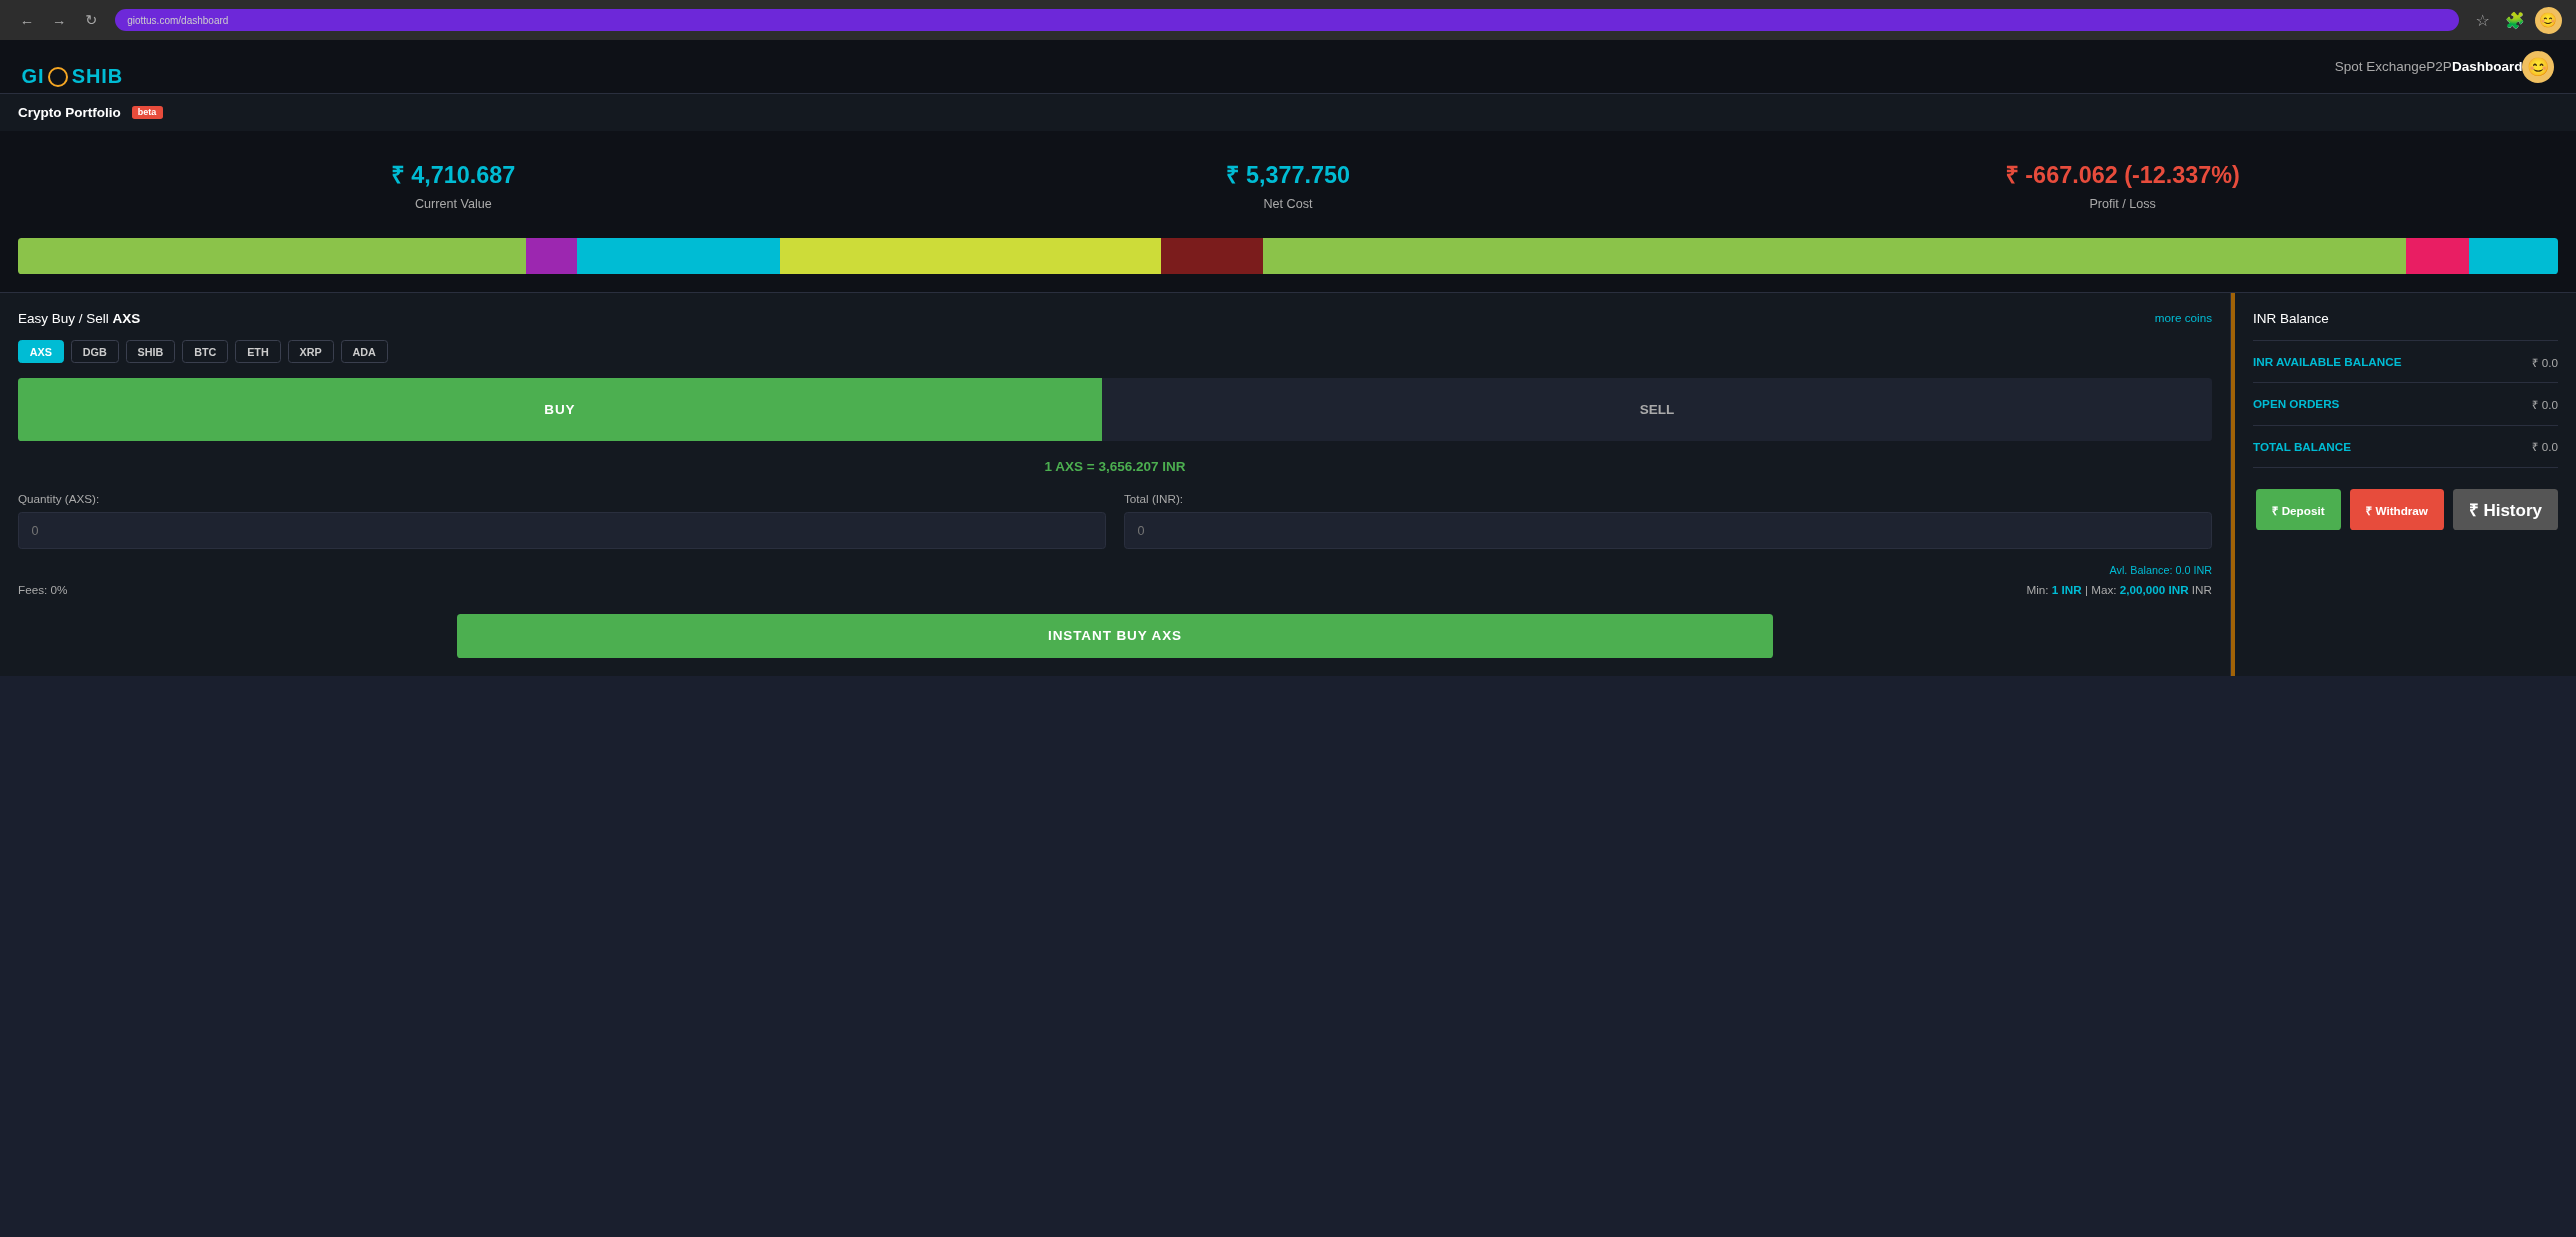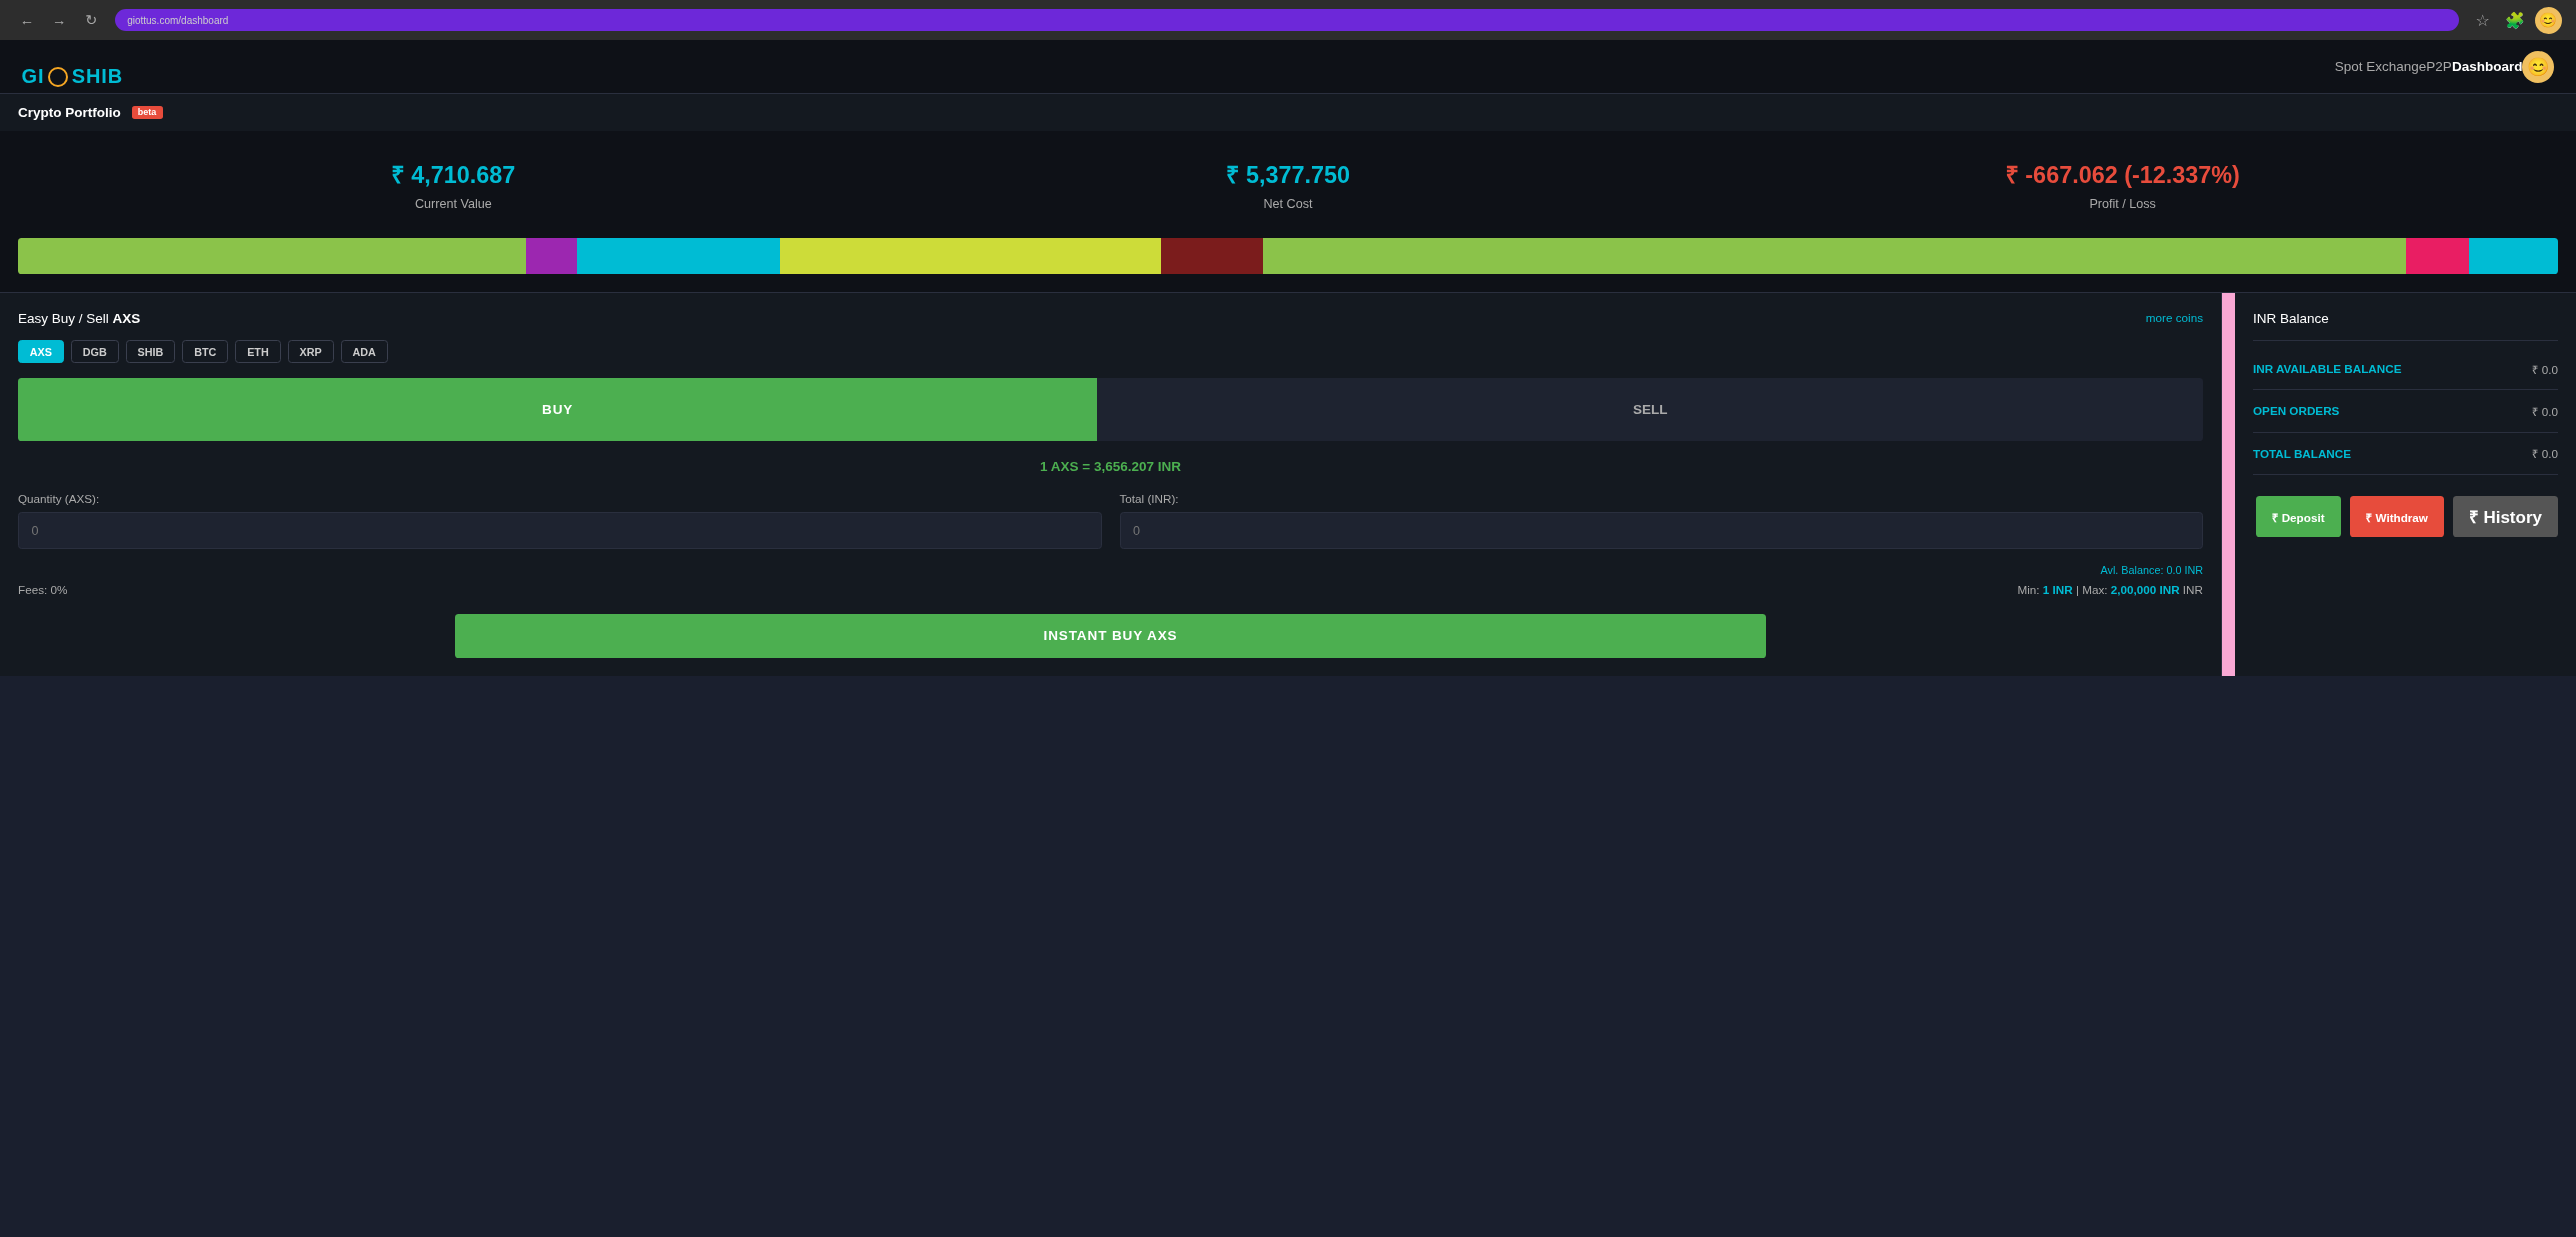--- a/index.html
+++ b/index.html
@@ -97,22 +97,22 @@
       height: 36px;
       margin: 9px 18px 18px;
       border-radius: 3.6px;
       overflow: hidden;
     }
     .bar-segment { height: 100%; }
 
     
     .main-content {
       display: flex;
-      gap: 13px;
-      background: #f9a8d4;
+      gap: 4px;
+      background: #a16207;
       padding: 0;
     }
 
     
     .buy-sell-panel {
       flex: 1;
       background: #141920;
       padding: 18px;
       margin: 0;
       border-right: 0.9px solid #2a2f3e;
@@ -161,21 +161,21 @@
       background: #4caf50; color: #fff; border: none; border-radius: 3.6px;
       font-size: 13.5px; font-weight: 700; cursor: pointer; letter-spacing: 0.9px;
     }
 
     
     .inr-panel {
       width: 341px;
       background: #141920;
       padding: 18px;
     }
-    .inr-panel-title { font-size: 13.5px; color: #fff; margin-bottom: 7px; padding-bottom: 14.4px; border-bottom: 0.9px solid #2a2f3e; }
+    .inr-panel-title { font-size: 13.5px; color: #fff; margin-bottom: 0; padding-bottom: 14.4px; border-bottom: 0.9px solid #2a2f3e; }
 
     .balance-row {
       display: flex; justify-content: space-between; align-items: center;
       padding: 12.6px 0; border-bottom: 0.9px solid #2a2f3e;
     }
     .balance-row-label { font-size: 11.7px; color: #00bcd4; font-weight: 600; }
     .balance-row-value { font-size: 11.7px; color: #aaa; }
 
     .action-buttons {
       display: flex; gap: 9px; justify-content: flex-end; margin-top: 21.6px;

